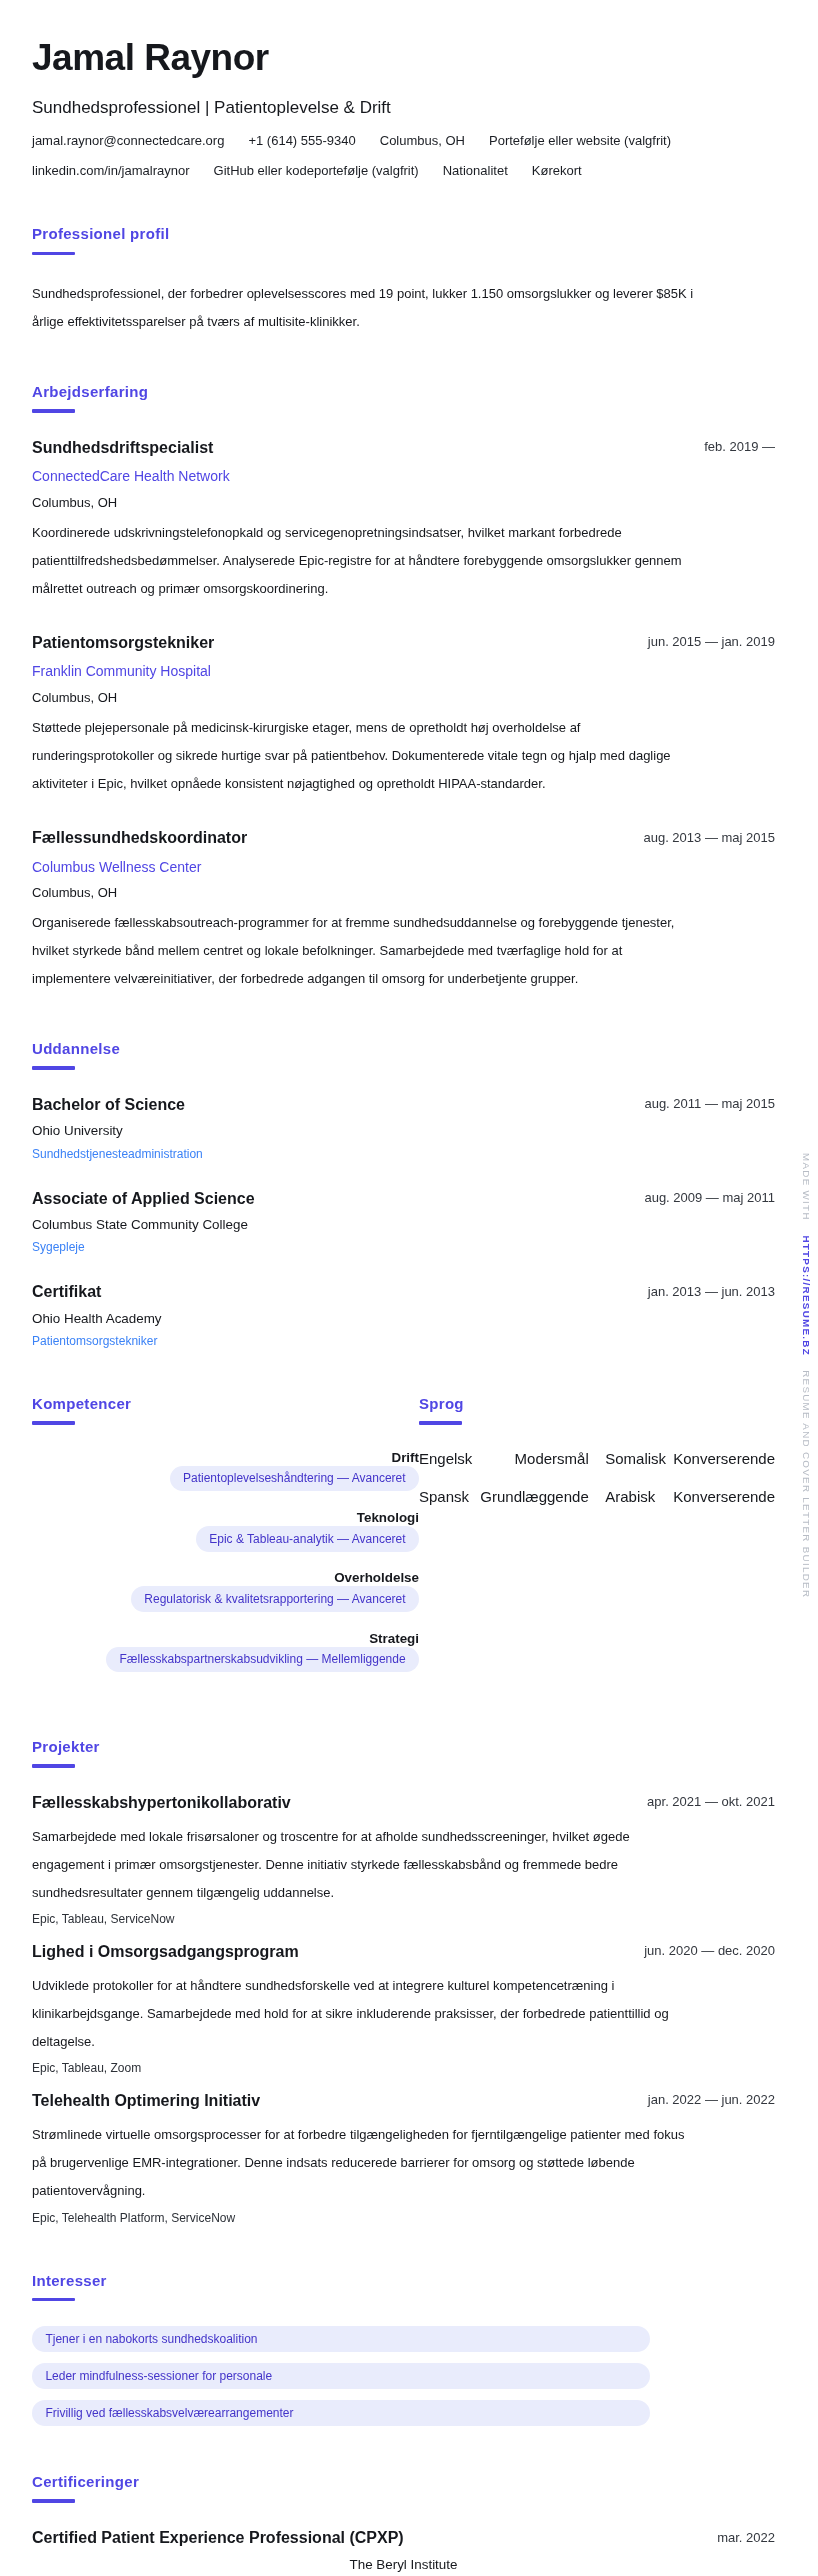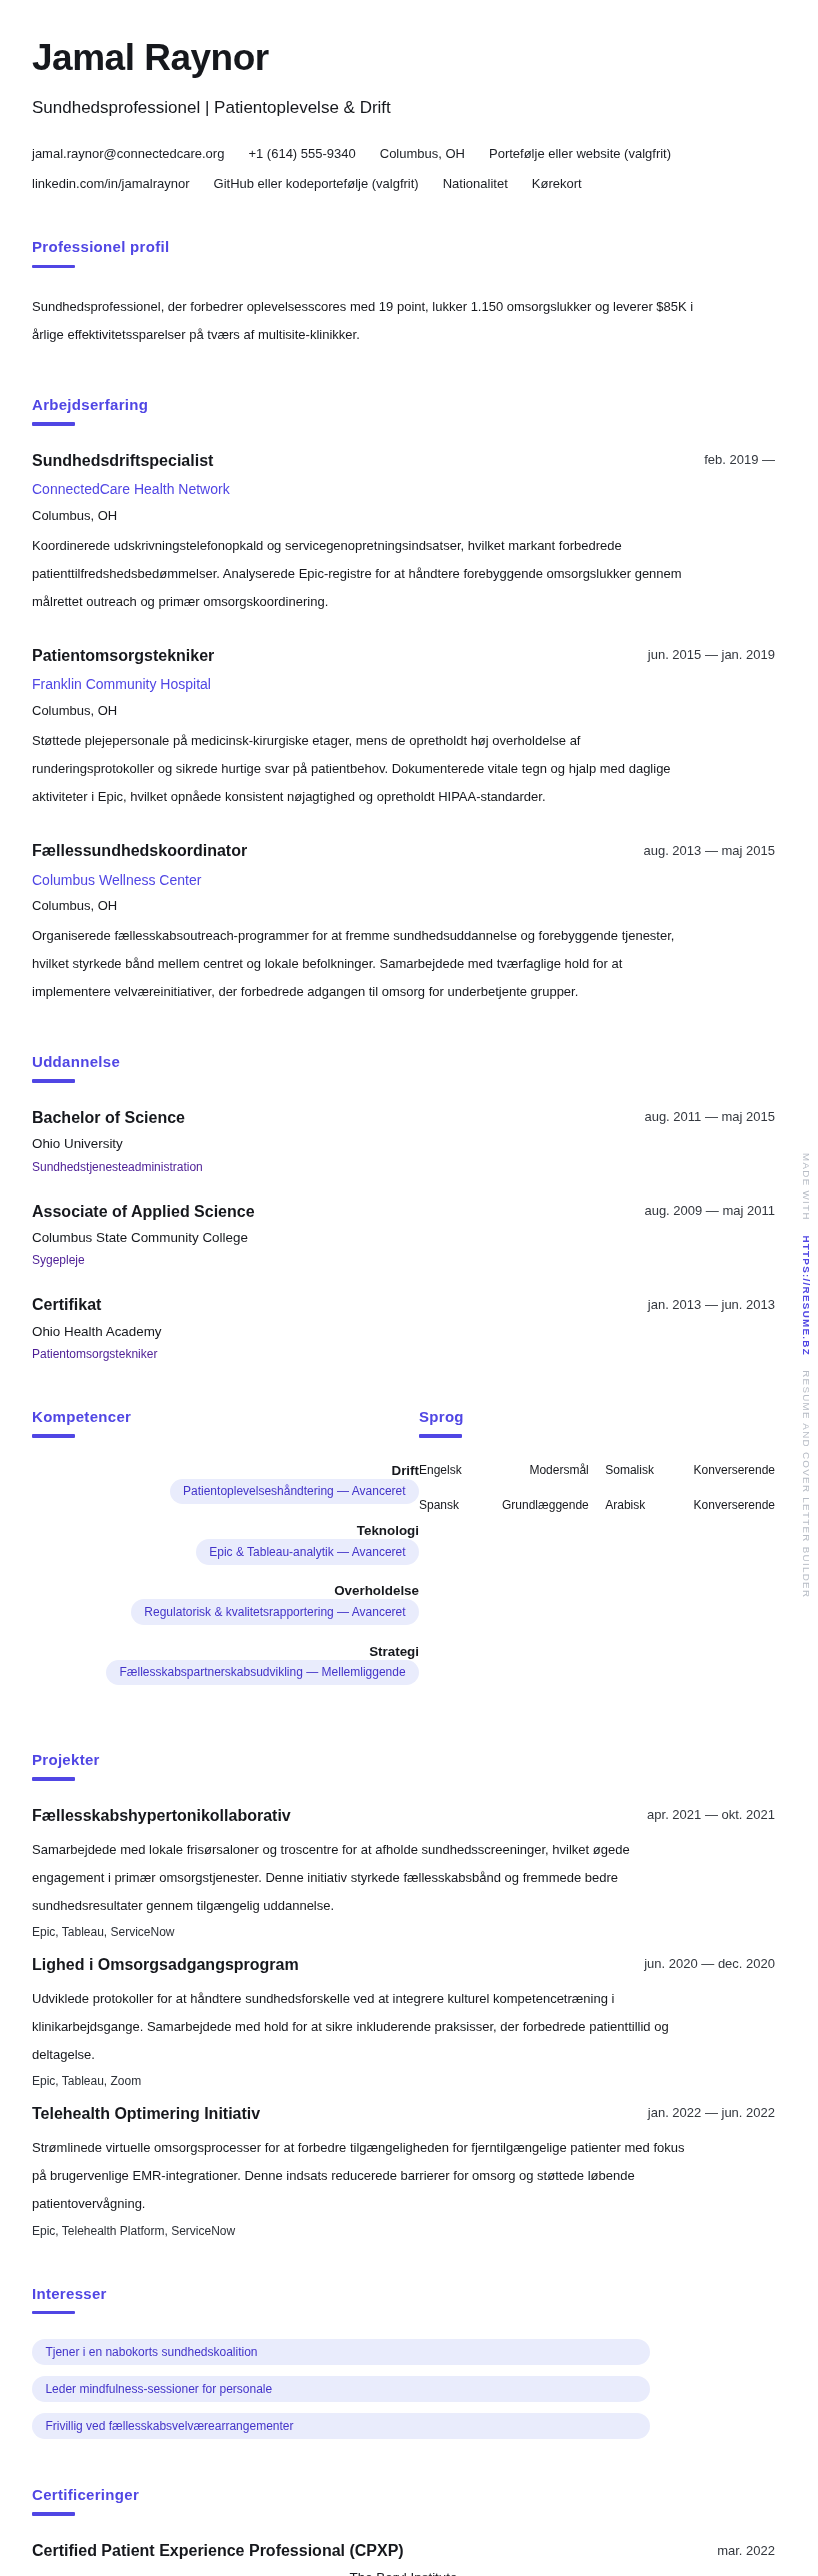--- a/index.html
+++ b/index.html
@@ -18,50 +18,50 @@
     font-family:"Liberation Sans", sans-serif;
     color:var(--text);
     position:relative;
     overflow:hidden;
   }
   .page{padding:39px 43px 0 32px;}
 
   
   h1{font-size:37px;font-weight:700;margin:0;letter-spacing:-0.5px;line-height:1.05;}
   .subtitle{font-size:17px;margin-top:20.6px;line-height:1.2;}
-  .contact-row{display:flex;gap:24px;font-size:13px;margin-top:27px;color:#1b1e24;white-space:nowrap;}
+  .contact-row{display:flex;gap:24px;font-size:13px;margin-top:14px;color:#1b1e24;white-space:nowrap;}
   .contact-row.second{margin-top:15.5px;}
 
   
   .section{margin-top:47px;}
   h2{font-size:15px;color:var(--accent);margin:0;font-weight:700;letter-spacing:0.3px;line-height:1.2;}
   .bar{width:43px;height:3.6px;background:var(--accent);margin-top:8.2px;border-radius:1px;}
   .section-body{margin-top:25px;}
 
   
   .entry{margin-bottom:30px;}
   .entry:last-child{margin-bottom:0;}
   .entry-row{display:flex;justify-content:space-between;align-items:flex-start;}
   .entry-title{font-size:16px;font-weight:700;margin:0;line-height:1.2;}
   .entry-date{font-size:13px;color:var(--muted);white-space:nowrap;margin-left:20.6px;padding-top:1.5px;}
   .company{display:inline-block;font-size:14px;color:var(--accent);margin-top:11.3px;text-decoration:none;cursor:pointer;}
   .location{font-size:13px;margin-top:10.3px;}
   .desc{font-size:13px;line-height:28px;max-width:670px;margin:9.3px 0 0 0;}
 
   .edu-entry{margin-bottom:28px;}
   .edu-school{font-size:13.4px;margin-top:9.3px;}
-  .edu-field{font-size:12px;margin-top:8.2px;color:#4c1d95;}
+  .edu-field{font-size:12px;margin-top:8.2px;color:#3b82f6;}
 
   
   .two-col{display:grid;grid-template-columns:387px 1fr;}
   .skill-group{margin-bottom:18.5px;text-align:right;}
   .skill-cat{font-size:13.4px;font-weight:700;}
   .pill{display:inline-block;background:var(--pill-bg);color:var(--pill-text);font-size:12px;
         padding:5.7px 13.4px;border-radius:515px;margin-top:1px;line-height:1.2;}
-  .lang-grid{display:grid;grid-template-columns:1fr 1fr;column-gap:16.5px;row-gap:21.6px;font-size:12px;}
+  .lang-grid{display:grid;grid-template-columns:1fr 1fr;column-gap:16.5px;row-gap:21.6px;font-size:15px;}
   .lang-item{display:flex;justify-content:space-between;align-items:baseline;}
 
   
   .project{margin-bottom:15.5px;}
   .project .desc{margin-top:11.3px;}
   .stack{font-size:12px;color:#2c3037;margin-top:5.2px;}
 
   
   .pill-row{display:flex;flex-wrap:wrap;gap:11.3px 10.3px;max-width:618px;flex-direction:column;}
   .pill-row .pill{margin-top:0;}

